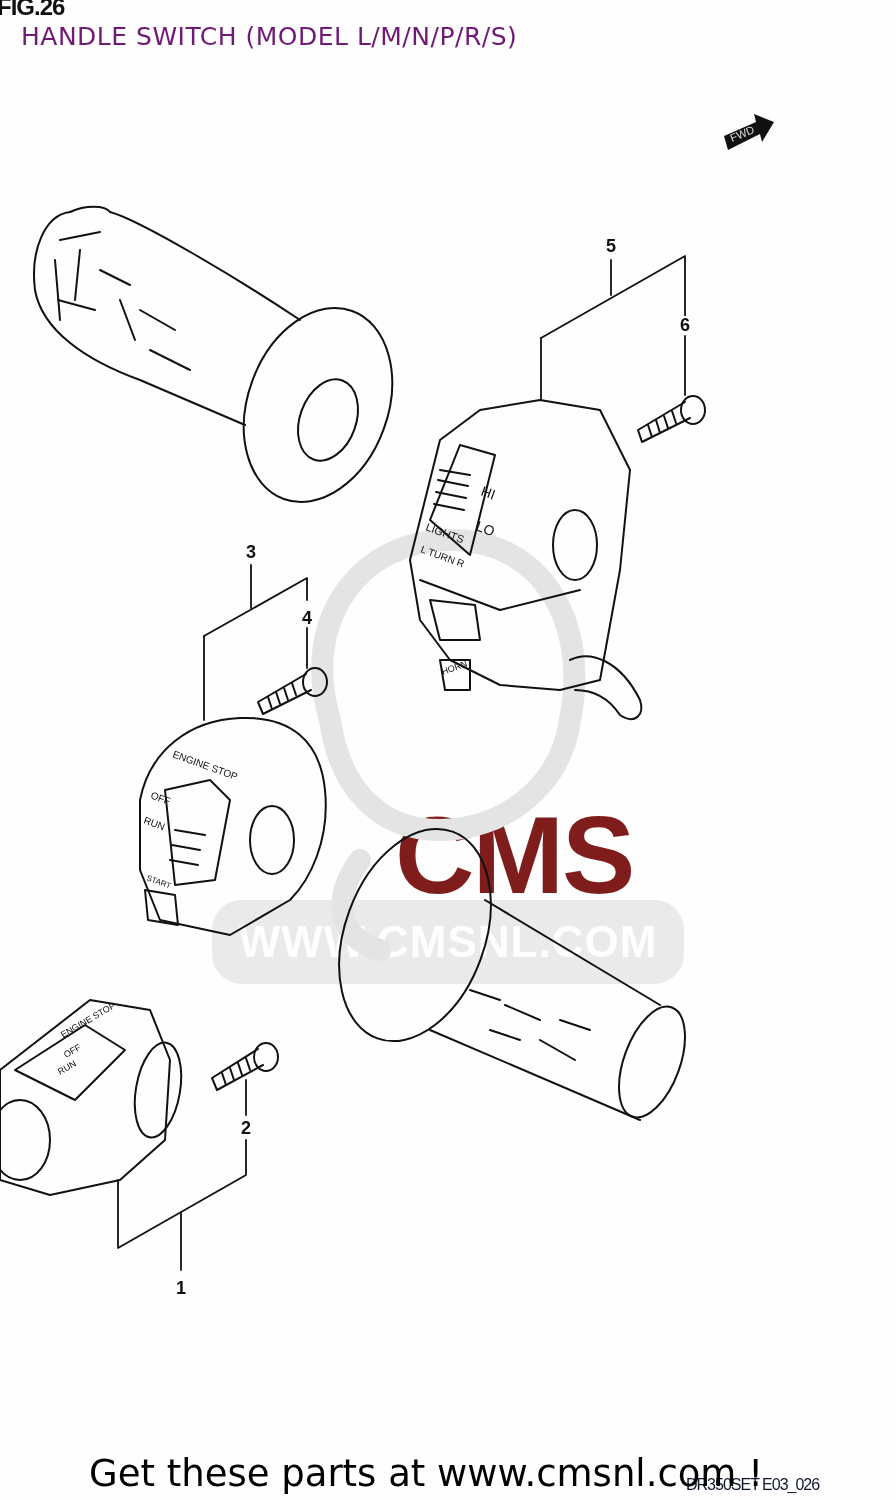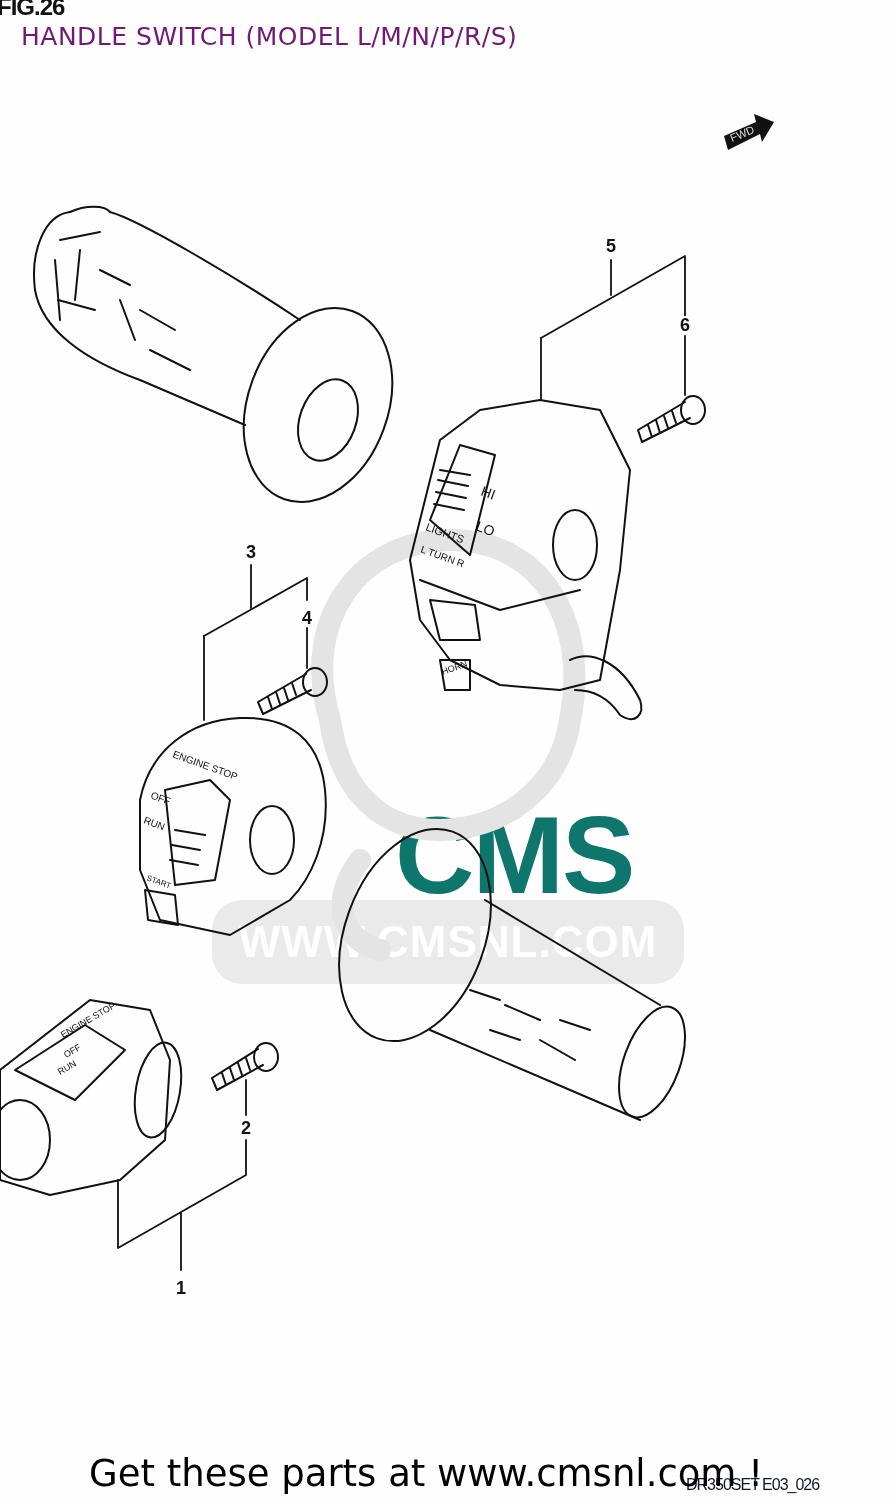--- a/index.html
+++ b/index.html
@@ -23,21 +23,21 @@
   .watermark {
     position: absolute; left: 212px; top: 900px; width: 472px; height: 84px;
     background: #eaeaea; border-radius: 30px;
     display: flex; align-items: center; justify-content: center;
   }
   .watermark span {
     font-size: 44px; font-weight: bold; color: #fdfefd; letter-spacing: 1px;
     font-family: "Liberation Sans", sans-serif;
   }
   .wm-cms {
-    position: absolute; left: 395px; top: 800px; font-size: 110px; font-weight: bold; color: #0f766e;
+    position: absolute; left: 395px; top: 800px; font-size: 110px; font-weight: bold; color: #7f1d1d;
     font-family: "Liberation Sans", sans-serif; letter-spacing: -2px; line-height: 110px;
   }
   .promo {
     position: absolute; left: 89px; top: 1452px; font-size: 37px; color: #000000;
     font-family: "DejaVu Sans", sans-serif; white-space: nowrap;
   }
   .code {
     position: absolute; left: 686px; top: 1476px; font-size: 16px; color: #0f172a;
     font-family: "Liberation Sans", sans-serif; letter-spacing: -1px; white-space: nowrap;
   }

